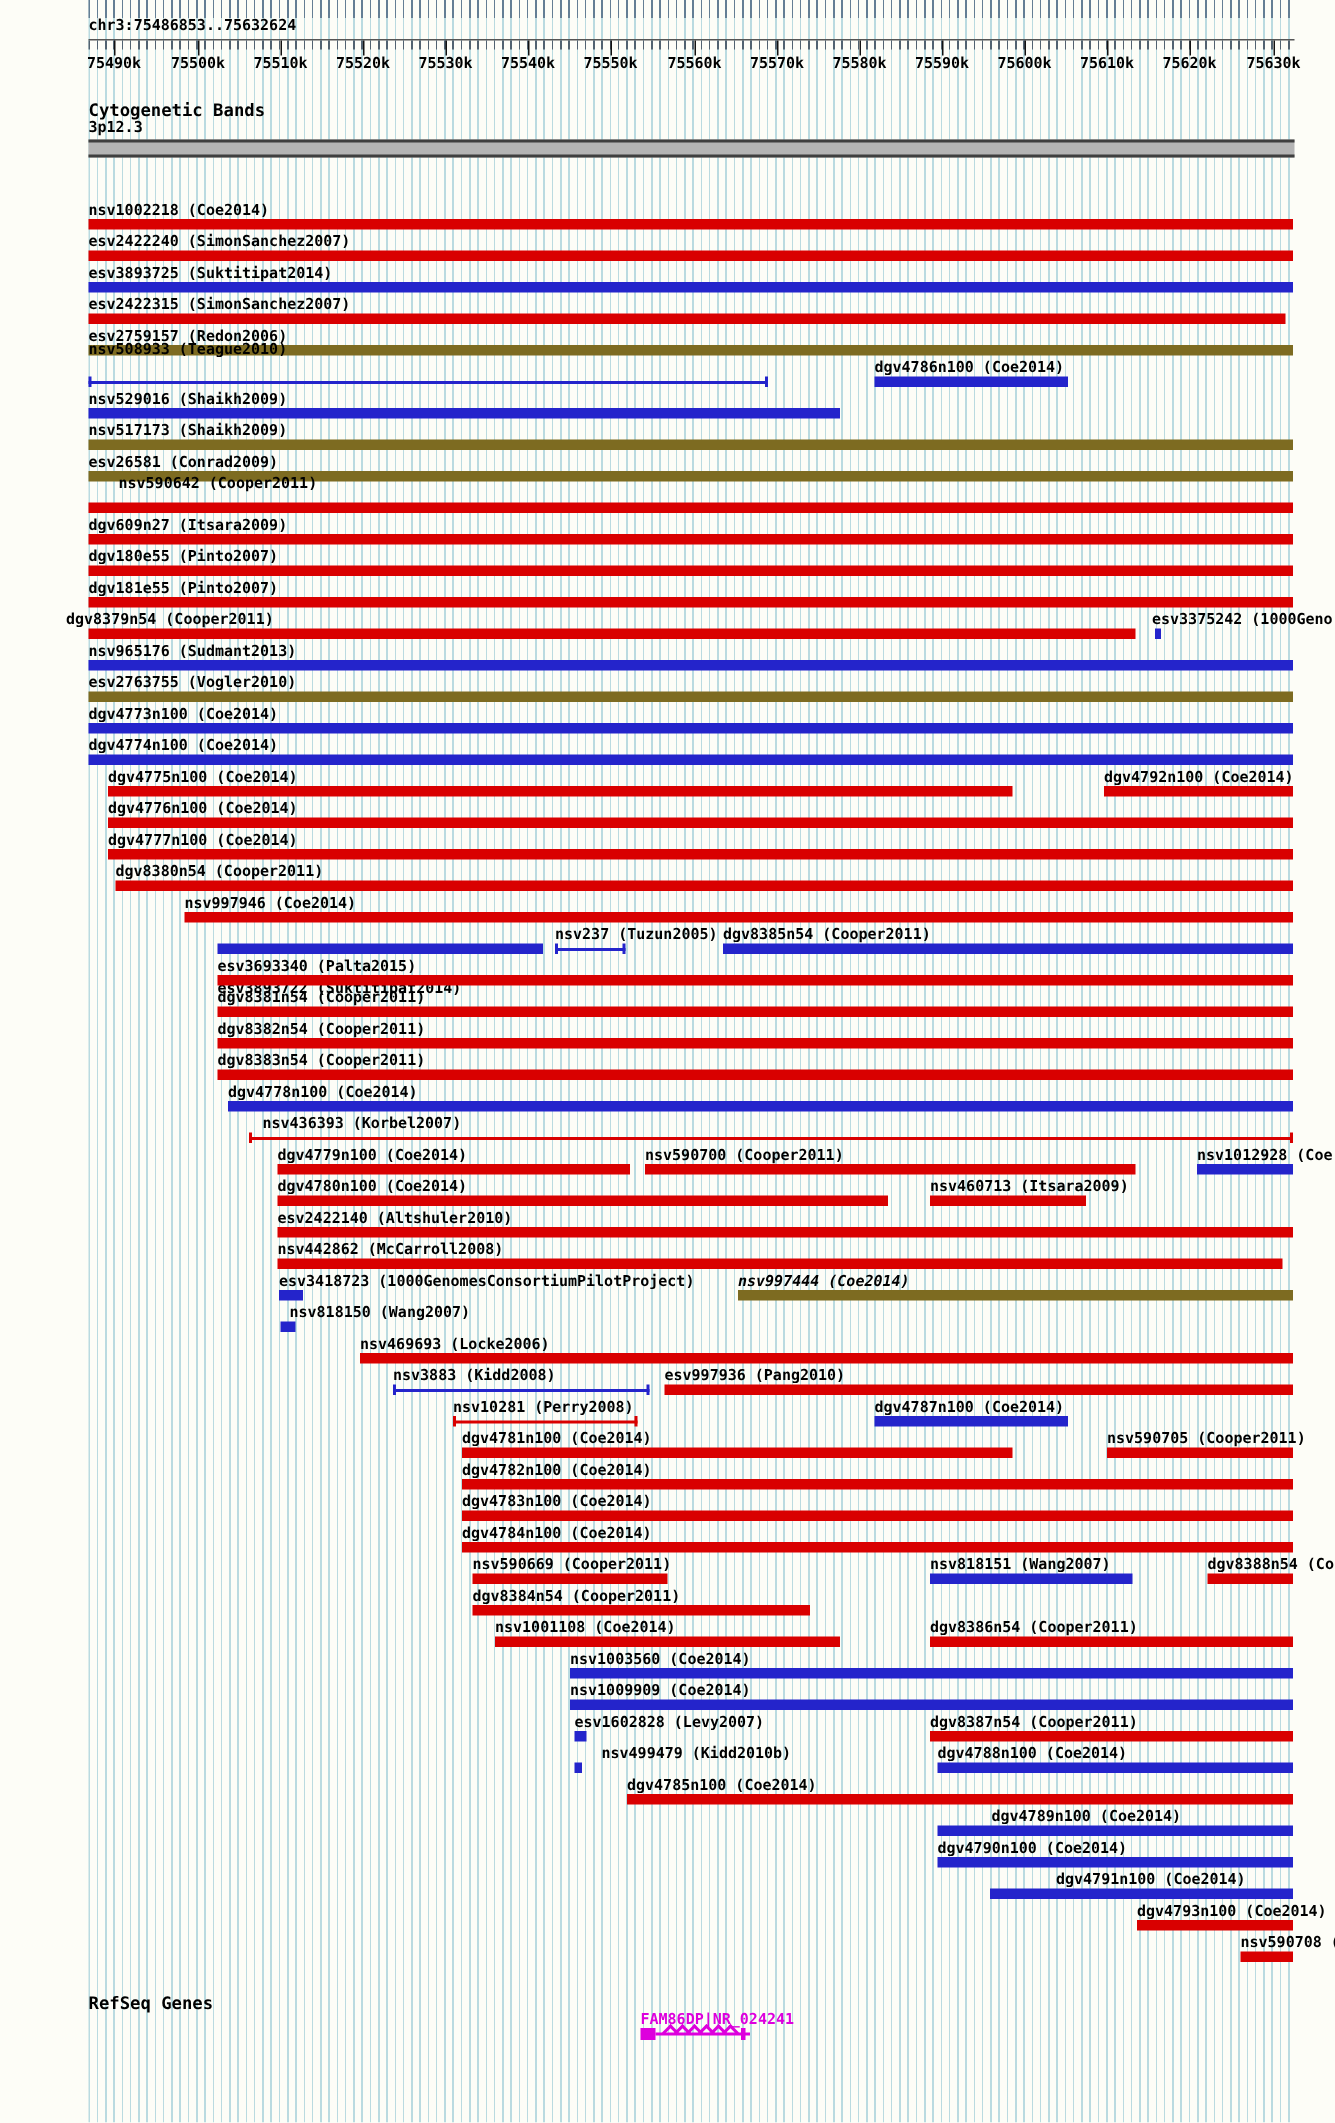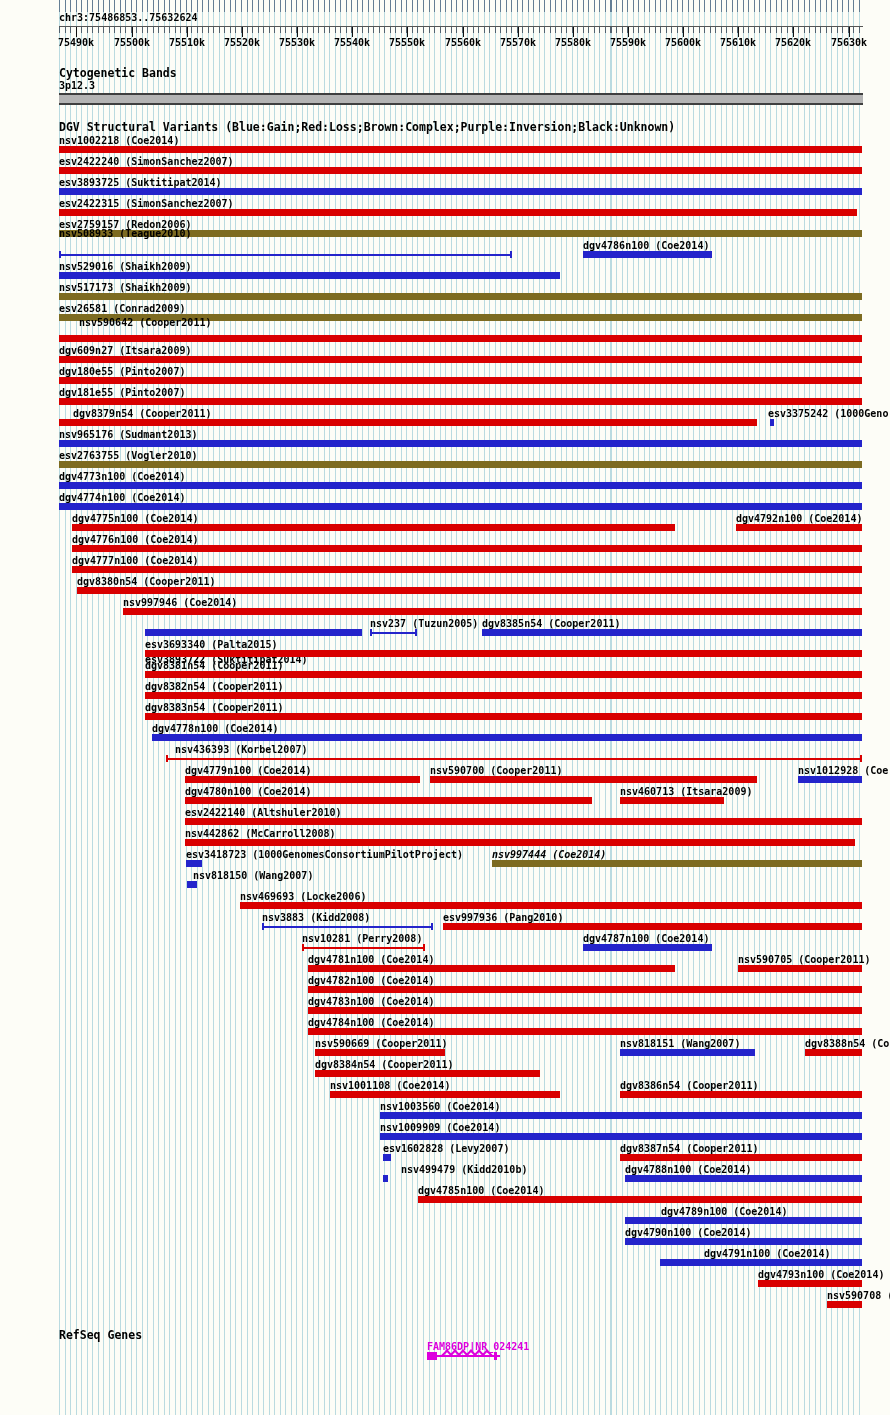--- a/index.html
+++ b/index.html
@@ -79,21 +79,20 @@
       <div class="abs majortick" style="left: 793px;"></div>
       <div class="abs f-small tick-label" style="left: 771px;">75620k</div>
       <div class="abs majortick" style="left: 849px;"></div>
       <div class="abs f-small tick-label" style="left: 827px;">75630k</div>
     </div>
 
   <div class="abs f-med" style="left:59px;top:67px;">Cytogenetic Bands</div>
   <div class="abs f-small" style="left:59px;top:80px;">3p12.3</div>
   <div class="abs band"></div>
 
-  <div class="abs f-med" style="left:59px;top:121px;">DGV Structural Variants (Blue:Gain;Red:Loss;Brown:Complex;Purple:Inversion;Black:Unknown)</div>
   <div id="variants">
       <div class="abs f-small" style="left: 59px; top: 135px;">nsv1002218 (Coe2014)</div>
       <div class="abs v-bar" style="left: 59px; top: 146px; width: 803px; background: rgb(217, 0, 0);"></div>
       <div class="abs f-small" style="left: 59px; top: 156px;">esv2422240 (SimonSanchez2007)</div>
       <div class="abs v-bar" style="left: 59px; top: 167px; width: 803px; background: rgb(217, 0, 0);"></div>
       <div class="abs f-small" style="left: 59px; top: 177px;">esv3893725 (Suktitipat2014)</div>
       <div class="abs v-bar" style="left: 59px; top: 188px; width: 803px; background: rgb(36, 36, 203);"></div>
       <div class="abs f-small" style="left: 59px; top: 198px;">esv2422315 (SimonSanchez2007)</div>
       <div class="abs v-bar" style="left: 59px; top: 209px; width: 798px; background: rgb(217, 0, 0);"></div>
       <div class="abs f-small" style="left: 59px; top: 219px;">esv2759157 (Redon2006)</div>
@@ -111,21 +110,21 @@
       <div class="abs f-small" style="left: 59px; top: 303px;">esv26581 (Conrad2009)</div>
       <div class="abs v-bar" style="left: 59px; top: 314px; width: 803px; background: rgb(125, 107, 33);"></div>
       <div class="abs f-small" style="left: 59px; top: 317px; padding-left: 20px;">nsv590642 (Cooper2011)</div>
       <div class="abs v-bar" style="left: 59px; top: 335px; width: 803px; background: rgb(217, 0, 0);"></div>
       <div class="abs f-small" style="left: 59px; top: 345px;">dgv609n27 (Itsara2009)</div>
       <div class="abs v-bar" style="left: 59px; top: 356px; width: 803px; background: rgb(217, 0, 0);"></div>
       <div class="abs f-small" style="left: 59px; top: 366px;">dgv180e55 (Pinto2007)</div>
       <div class="abs v-bar" style="left: 59px; top: 377px; width: 803px; background: rgb(217, 0, 0);"></div>
       <div class="abs f-small" style="left: 59px; top: 387px;">dgv181e55 (Pinto2007)</div>
       <div class="abs v-bar" style="left: 59px; top: 398px; width: 803px; background: rgb(217, 0, 0);"></div>
-      <div class="abs f-small" style="left: 73px; top: 408px;">dgv8379n54 (Cooper2011)</div>
+      <div class="abs f-small" style="left: 44px; top: 408px;">dgv8379n54 (Cooper2011)</div>
       <div class="abs v-bar" style="left: 59px; top: 419px; width: 698px; background: rgb(217, 0, 0);"></div>
       <div class="abs f-small" style="left: 768px; top: 408px;">esv3375242 (1000Geno</div>
       <div class="abs v-bar" style="left: 770px; top: 419px; width: 4px; background: rgb(36, 36, 203);"></div>
       <div class="abs f-small" style="left: 59px; top: 429px;">nsv965176 (Sudmant2013)</div>
       <div class="abs v-bar" style="left: 59px; top: 440px; width: 803px; background: rgb(36, 36, 203);"></div>
       <div class="abs f-small" style="left: 59px; top: 450px;">esv2763755 (Vogler2010)</div>
       <div class="abs v-bar" style="left: 59px; top: 461px; width: 803px; background: rgb(125, 107, 33);"></div>
       <div class="abs f-small" style="left: 59px; top: 471px;">dgv4773n100 (Coe2014)</div>
       <div class="abs v-bar" style="left: 59px; top: 482px; width: 803px; background: rgb(36, 36, 203);"></div>
       <div class="abs f-small" style="left: 59px; top: 492px;">dgv4774n100 (Coe2014)</div>

